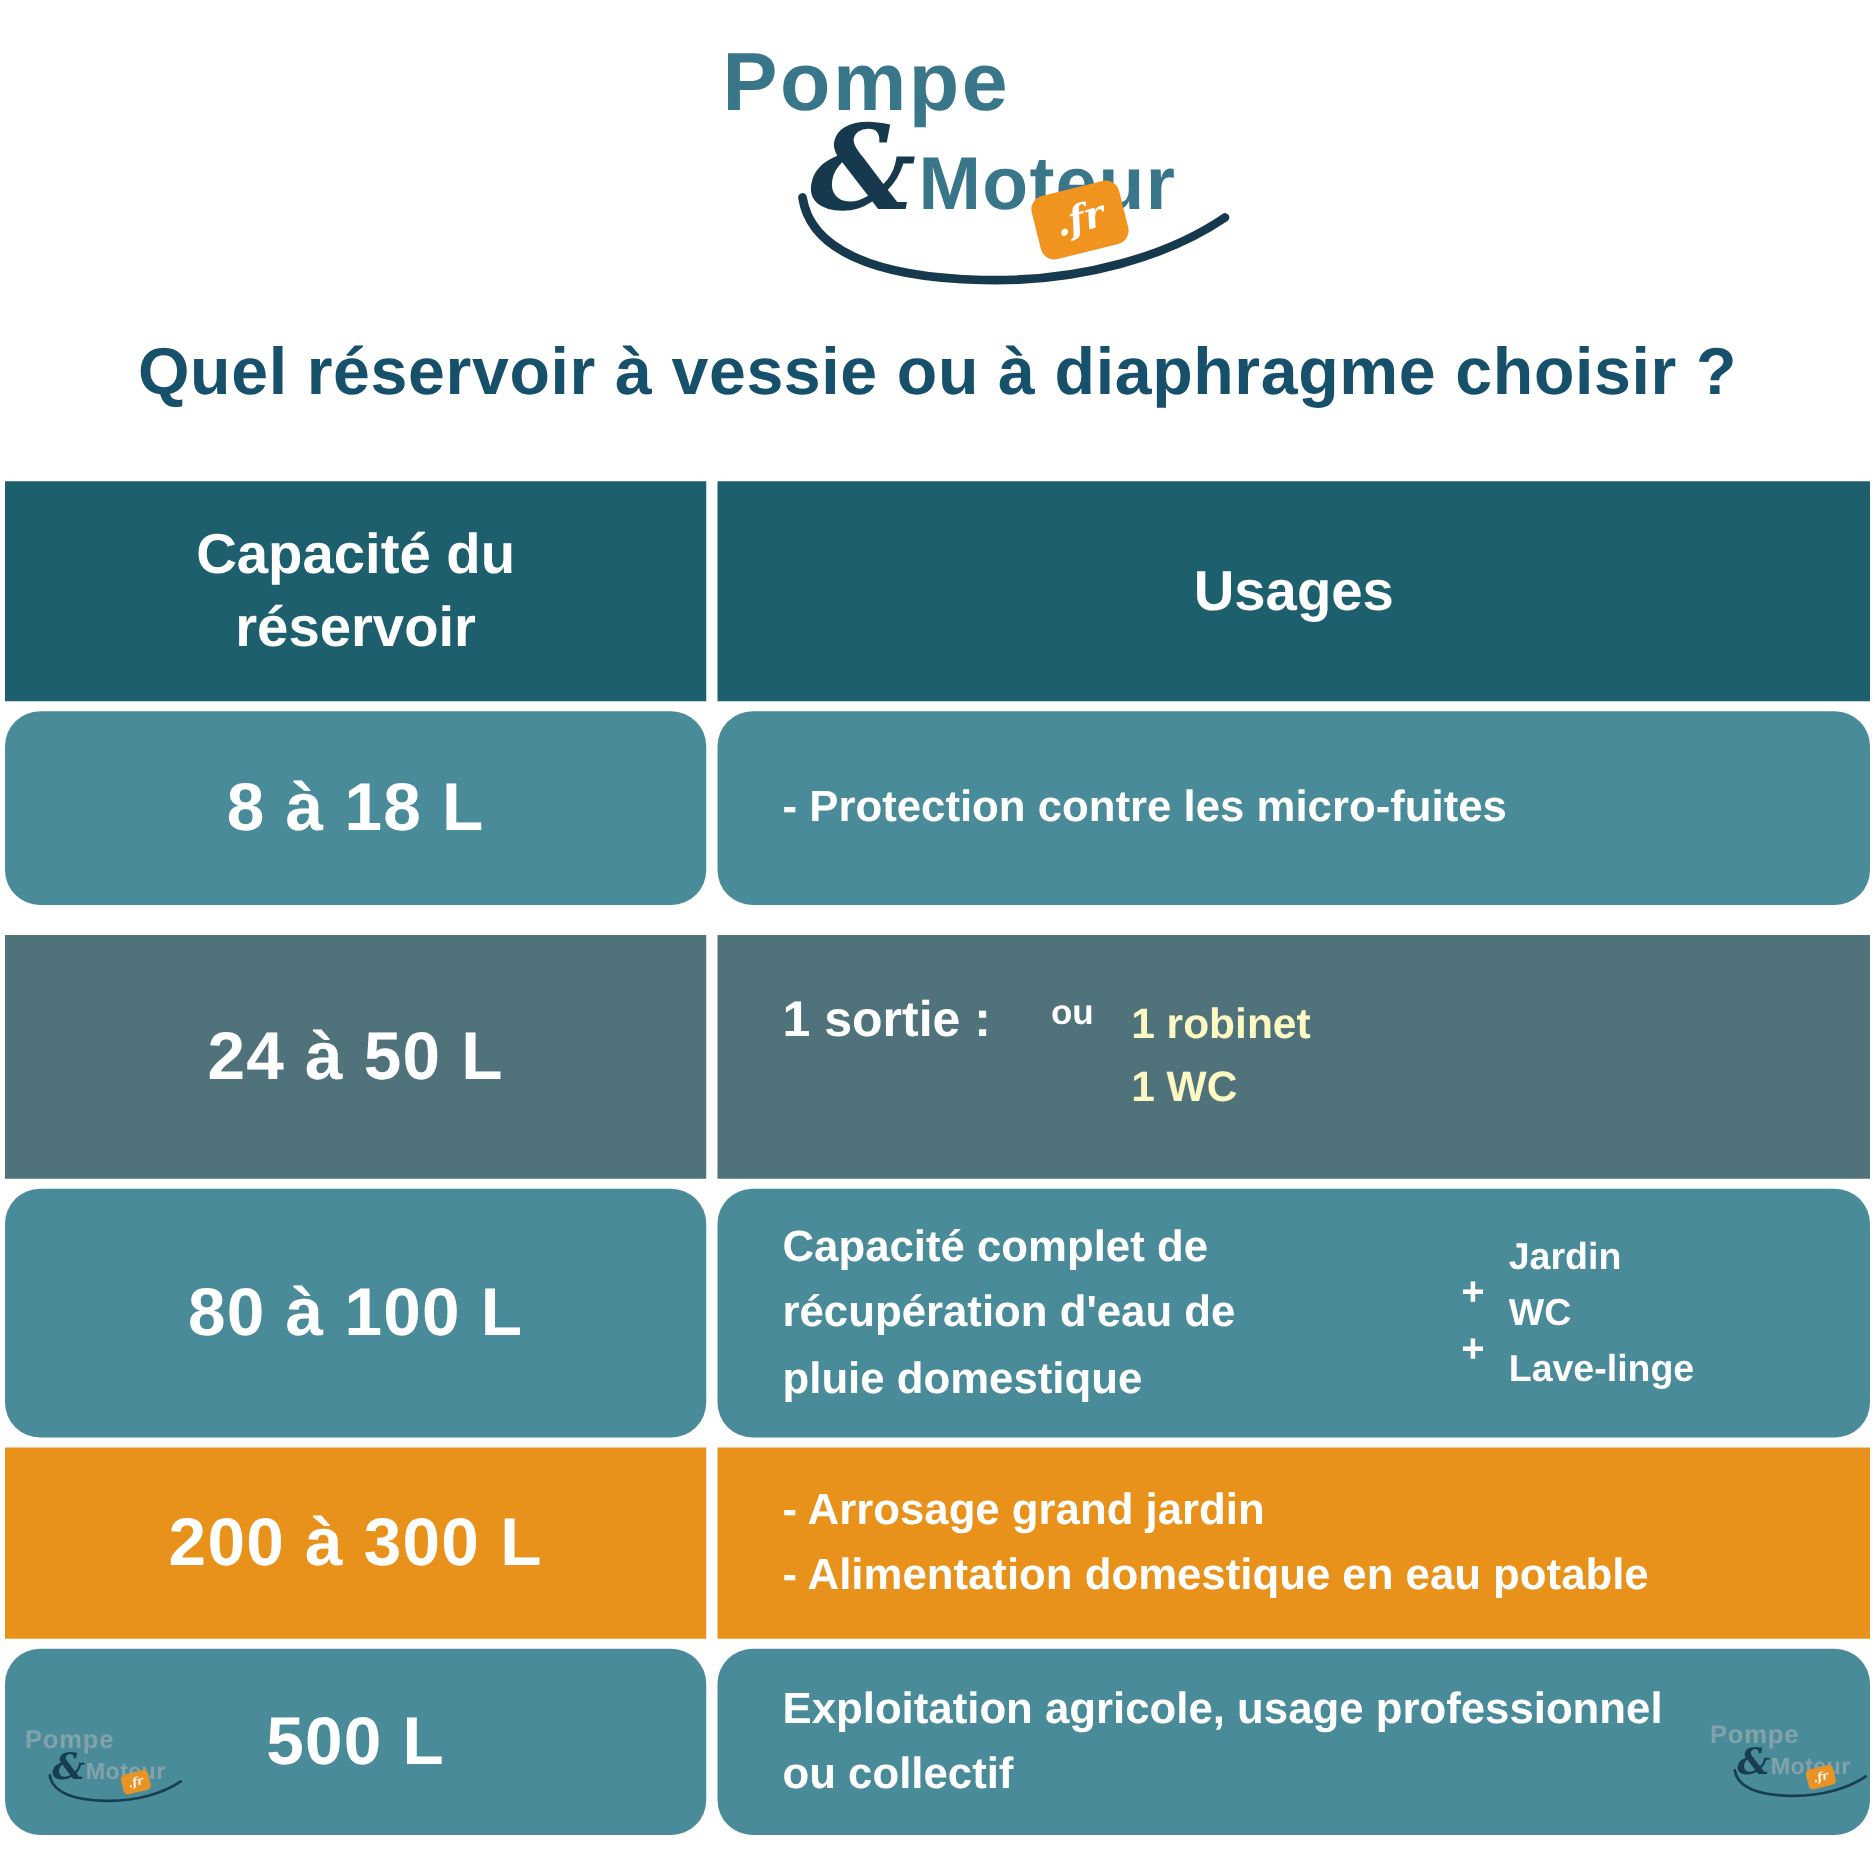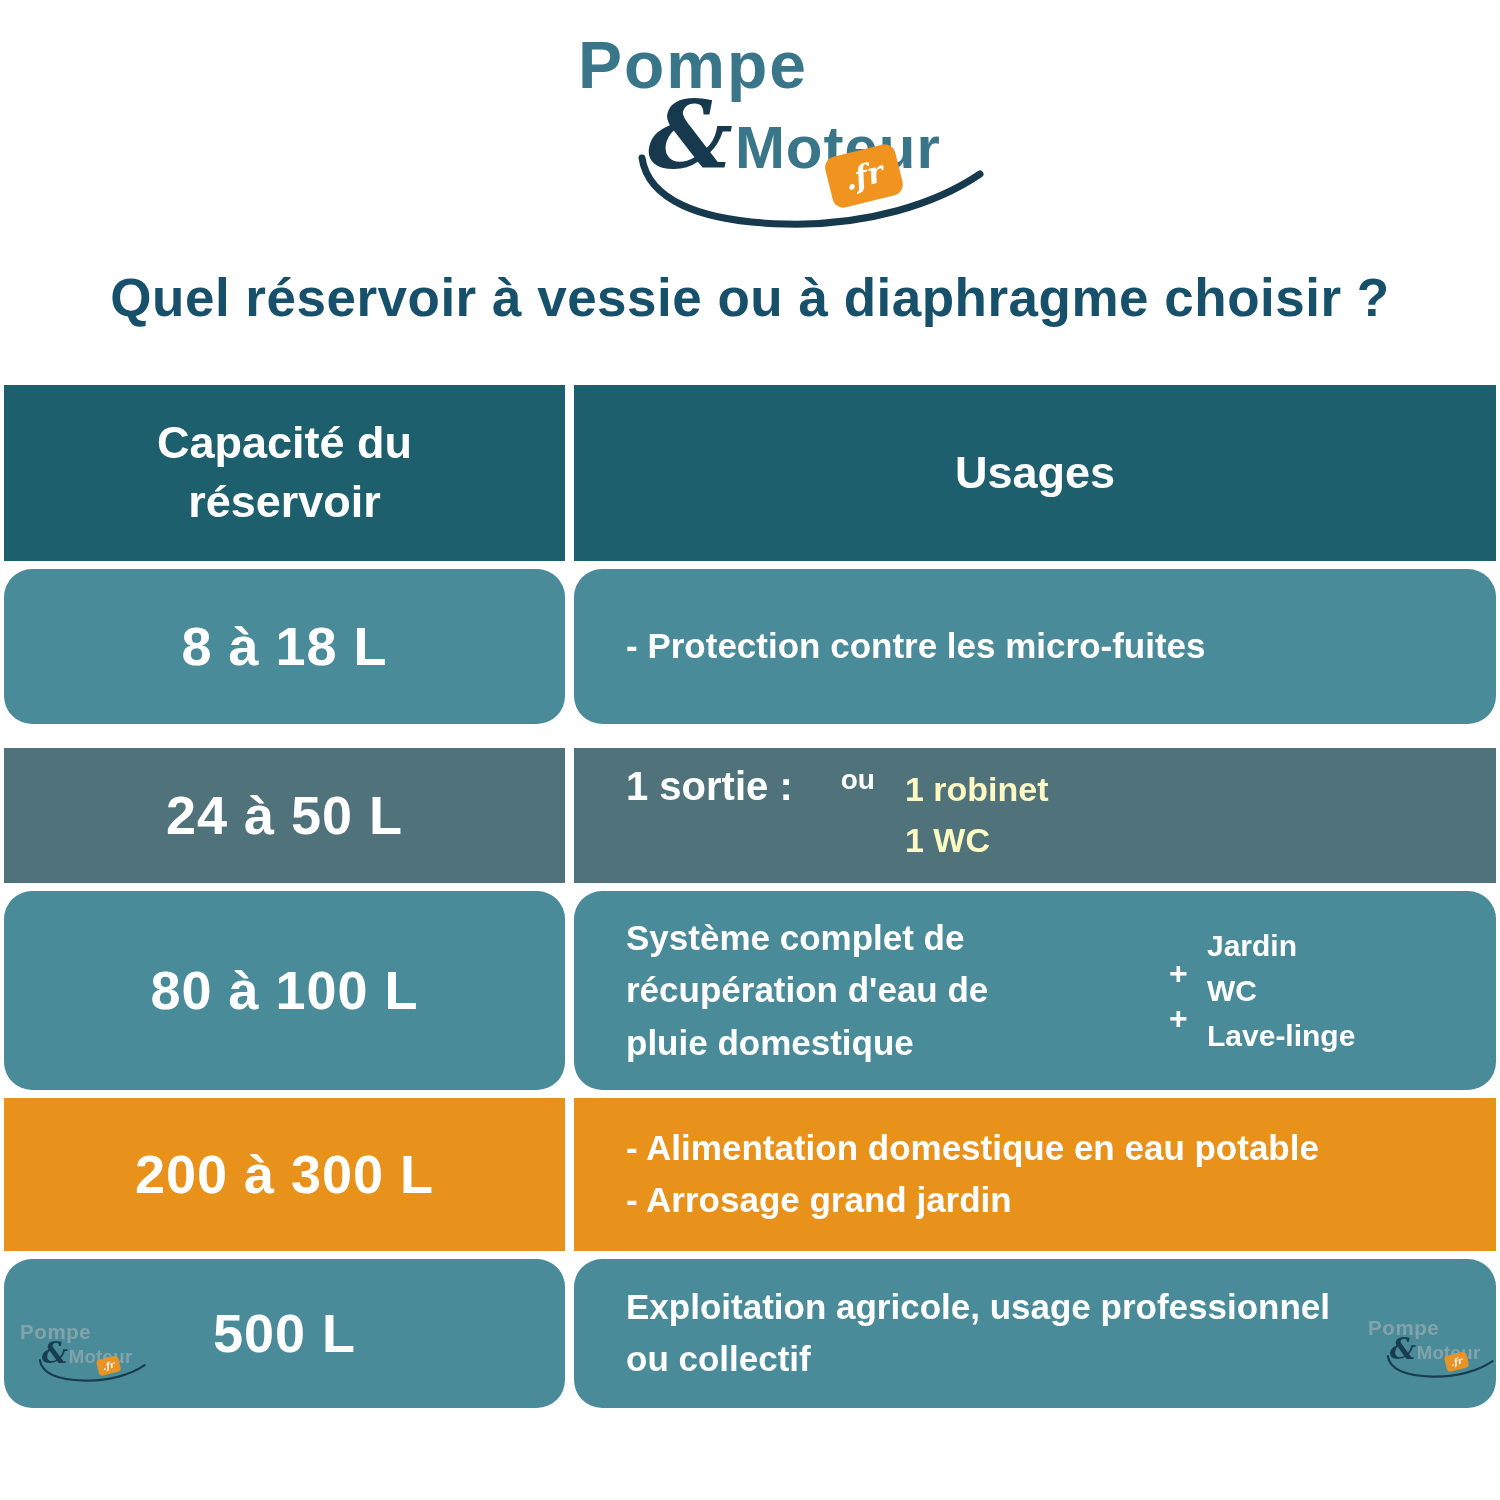--- a/index.html
+++ b/index.html
@@ -58,21 +58,21 @@
   .cell{display:flex;align-items:center;}
   .cap{width:561px;justify-content:center;position:relative;}
   .use{flex:1;padding-left:52px;position:relative;}
   .use.center{justify-content:center;padding-left:0;}
   .bg-header{background:var(--header);}
   .bg-teal{background:var(--teal);border-radius:28px;}
   .bg-slate{background:var(--slate);}
   .bg-orange{background:var(--orange);}
   .h-header{height:176px;}
   .h-r1{height:155px;}
-  .h-r2{height:135px;margin-top:24px;}
+  .h-r2{height:195px;margin-top:24px;}
   .h-r3{height:199px;}
   .h-r4{height:153px;}
   .h-r5{height:149px;}
 
   .header-text{color:#fff;font-size:45px;font-weight:700;line-height:1.3;}
   .cap-head{width:380px;text-align:center;}
   .cap-text{color:#fff;font-size:54px;font-weight:700;letter-spacing:1px;white-space:nowrap;}
   .use-line{color:#fff;font-size:35px;font-weight:700;line-height:1.5;white-space:nowrap;}
 
   
@@ -153,21 +153,21 @@
       </div>
     </div>
 
     <div class="row h-r3">
       <div class="cell cap bg-teal">
         <div class="cap-text">80 à 100 L</div>
       </div>
       <div class="cell use bg-teal">
         <div class="use-flex">
           <div class="sys-lines">
-            <div class="use-line">Système complet de</div>
+            <div class="use-line">Capacité complet de</div>
             <div class="use-line">récupération d'eau de</div>
             <div class="use-line">pluie domestique</div>
           </div>
           <div class="plus-block">
             <div class="plus-item">
               <span class="plus-sign first">+</span>
               <span class="plus-label">Jardin</span>
             </div>
             <div class="plus-item">
               <span class="plus-sign">+</span>
@@ -181,22 +181,22 @@
         </div>
       </div>
     </div>
 
     <div class="row h-r4">
       <div class="cell cap bg-orange">
         <div class="cap-text">200 à 300 L</div>
       </div>
       <div class="cell use bg-orange">
         <div>
+          <div class="use-line">- Arrosage grand jardin</div>
           <div class="use-line">- Alimentation domestique en eau potable</div>
-          <div class="use-line">- Arrosage grand jardin</div>
         </div>
       </div>
     </div>
 
     <div class="row h-r5">
       <div class="cell cap bg-teal">
         <div class="logo wm wm-left">
           <span class="lg-word1">Pompe</span>
           <div class="lg-line2">
             <span class="lg-amp">&amp;</span>

